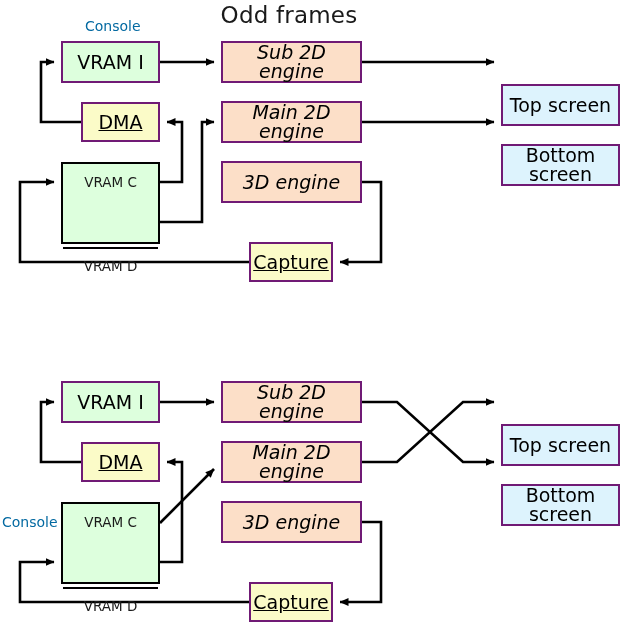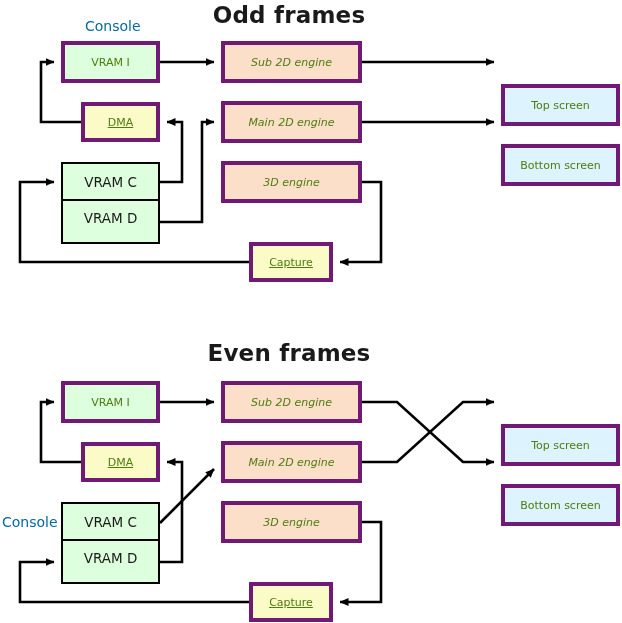--- a/index.html
+++ b/index.html
@@ -7,42 +7,42 @@
     width:622px;height:623px;position:relative;overflow:hidden;
     font-family:"DejaVu Sans","Liberation Sans",sans-serif;
     color:#111111;
   }
   .diagram{position:absolute;left:0;width:622px;}
   #odd-frames-diagram{top:0;height:310px;}
   #even-frames-diagram{top:330px;height:293px;}
   .svg-layer{position:absolute;left:0;top:0;width:622px;height:100%;overflow:visible;}
   .title{
     position:absolute;width:578px;text-align:center;
-    font-size:23px;font-weight:700;color:#1a1a1a;letter-spacing:0.2px;
+    font-size:23px;font-weight:400;color:#1a1a1a;letter-spacing:0.2px;
   }
   .node{
     position:absolute;box-sizing:border-box;
-    border:4px solid #701a75;
+    border:2px solid #701a75;
     display:flex;align-items:center;justify-content:center;
-    font-size:11px;color:#4d7c0f;line-height:1;
+    font-size:19px;color:#000000;line-height:1;
     text-align:center;
   }
   .vram{background:#ddffdd;}
   .engine{background:#fcdfc8;font-style:italic;}
   .buf{background:#fbfbc8;text-decoration:underline;}
   .screen{background:#ddf3fd;margin-top:43px;}
   .stack{
     position:absolute;box-sizing:border-box;border:2px solid #000;
     background:#ddffdd;
   }
   .stack .cell{
     box-sizing:border-box;height:35px;display:flex;align-items:center;
     justify-content:center;font-size:13.5px;color:#1a1a1a;
   }
-  .stack .cell.divider{border-top:2px solid #000;}
+  .stack .cell.divider{border-top:2px solid #000;margin-top:48px;}
   .caption{
     position:absolute;font-size:14px;color:#0369a1;white-space:nowrap;
   }
 </style>
 </head>
 <body>
 
 <div class="diagram" id="odd-frames-diagram">
 
   <div class="title" style="top:2px;">Odd frames</div>
@@ -87,21 +87,20 @@
   <div class="node engine" style="left:221px;top:101px;width:141px;height:42px;">Main 2D engine</div>
   <div class="node engine" style="left:221px;top:161px;width:141px;height:42px;">3D engine</div>
   <div class="node buf" style="left:249px;top:242px;width:84px;height:40px;">Capture</div>
 
   <div class="node screen" style="left:501px;top:41px;width:119px;height:42px;">Top screen</div>
   <div class="node screen" style="left:501px;top:101px;width:119px;height:42px;">Bottom screen</div>
 </div>
 
 <div class="diagram" id="even-frames-diagram">
 
-  <div class="title" style="top:10px;">Even frames</div>
 
   <svg class="svg-layer" viewBox="0 0 622 293">
     <defs>
       <marker id="ah-even" markerWidth="9" markerHeight="9" refX="8.5" refY="4.5" orient="auto" markerUnits="userSpaceOnUse">
         <path d="M0,0.6 L9,4.5 L0,8.4 z" fill="#000"></path>
       </marker>
     </defs>
     <g fill="none" stroke="#000" stroke-width="2.6">
 
       <path d="M160,72 L214,72" marker-end="url(#ah-even)"></path>

